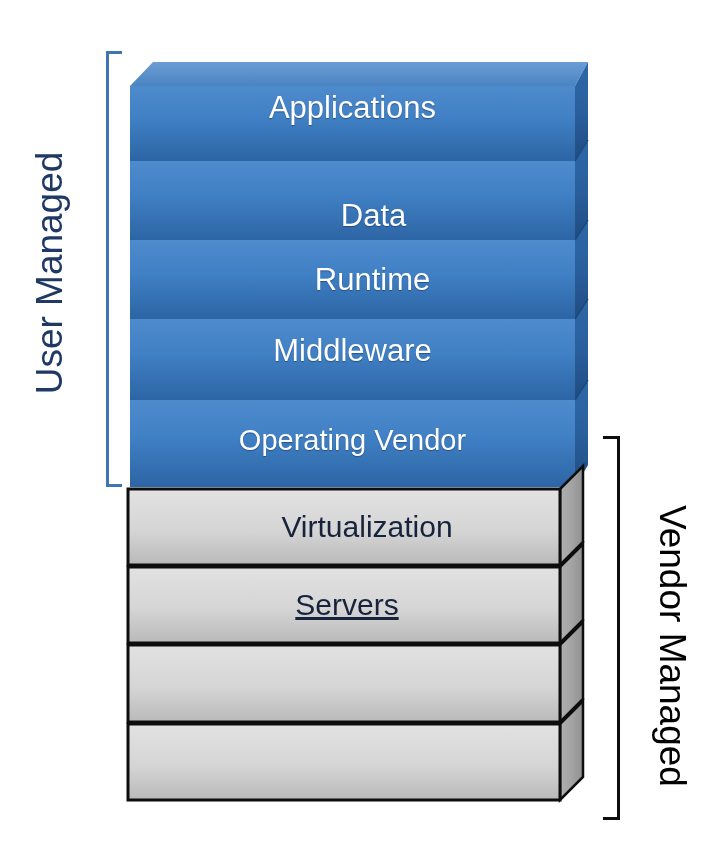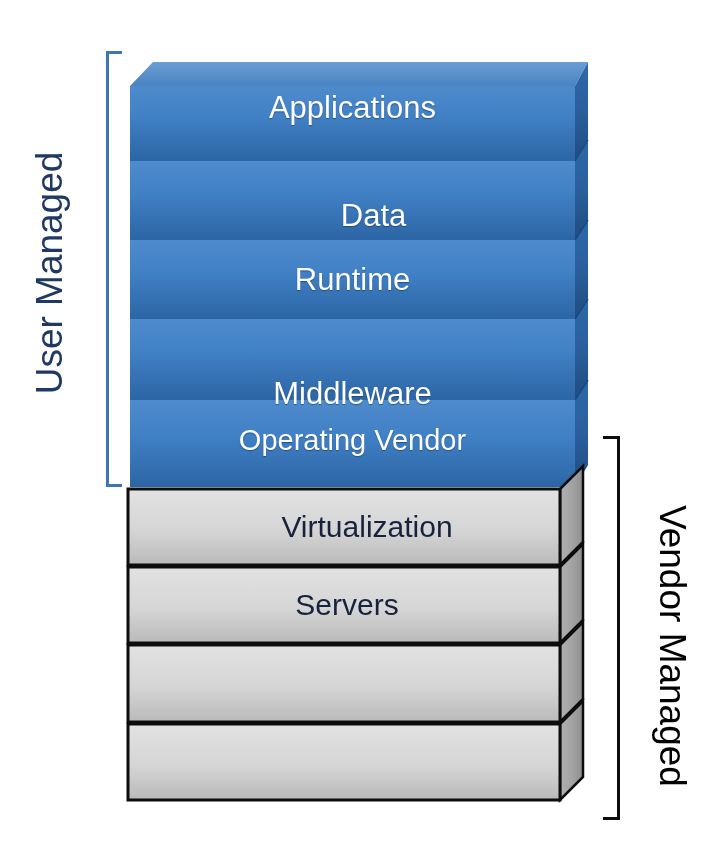--- a/index.html
+++ b/index.html
@@ -186,35 +186,35 @@
   <div class="side-label" id="vendor-managed-label">Vendor Managed</div>
 
   <div class="block-label blue hit" style="left:130px; top:70px; width:445px; height:75px;">
     <span>Applications</span>
   </div>
 
   <div class="block-label blue hit" style="left:130px; top:176px; width:487px; height:79px;">
     <span>Data</span>
   </div>
 
-  <div class="block-label blue hit" style="left:130px; top:240px; width:445px; height:79px;">
+  <div class="block-label blue hit" style="left:130px; top:240px; width:445px; height:79px;padding-left:20px;">
     <span>Runtime</span>
   </div>
 
-  <div class="block-label blue hit" style="left:130px; top:319px; width:445px; height:64px;margin-top:43px;">
+  <div class="block-label blue hit" style="left:130px; top:319px; width:445px; height:64px;">
     <span>Middleware</span>
   </div>
 
   <div class="block-label blue tight hit" style="left:130px; top:400px; width:445px; height:80px;">
     <span>Operating Vendor</span>
   </div>
 
   <div class="block-label gray hit" style="left:128px; top:489px; width:432px; height:76px;">
     <span>Virtualization</span>
   </div>
 
-  <div class="block-label gray hit" style="left:128px; top:567px; width:392px; height:76px;">
+  <div class="block-label gray hit" style="left:128px; top:567px; width:392px; height:76px;text-decoration:underline;">
     <span>Servers</span>
   </div>
 
 
 
 </div>
 
 </body></html>

